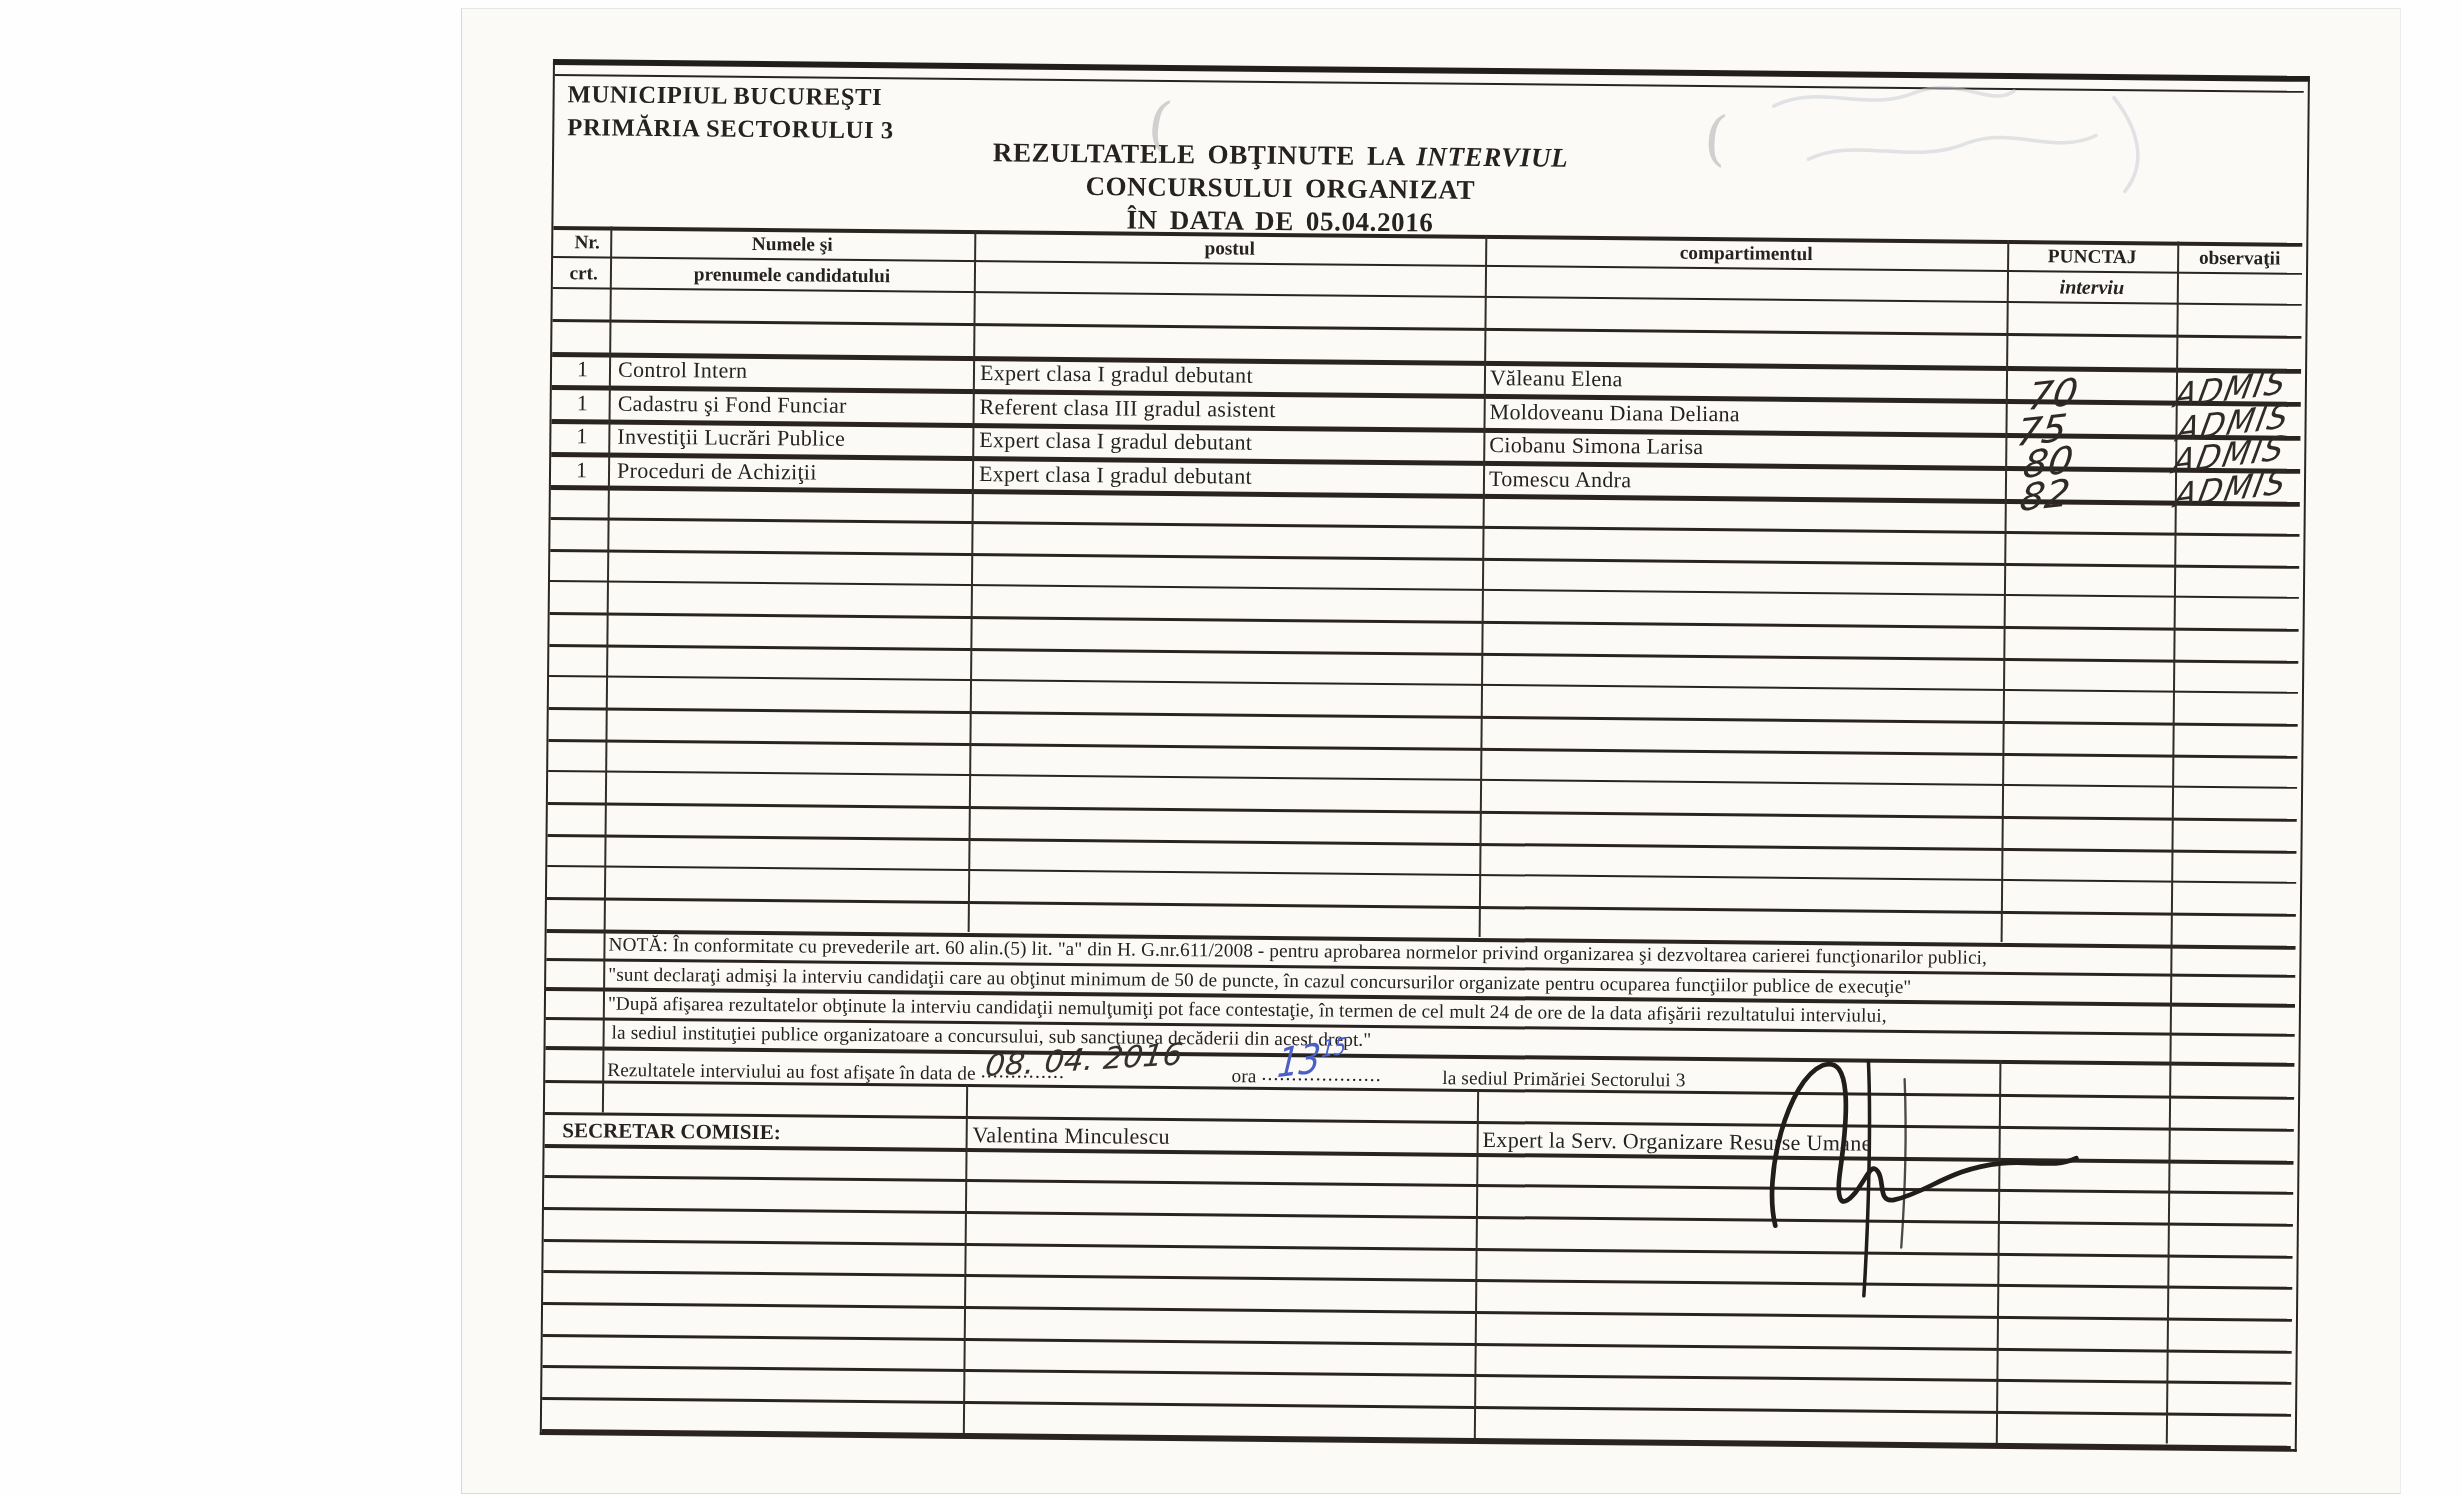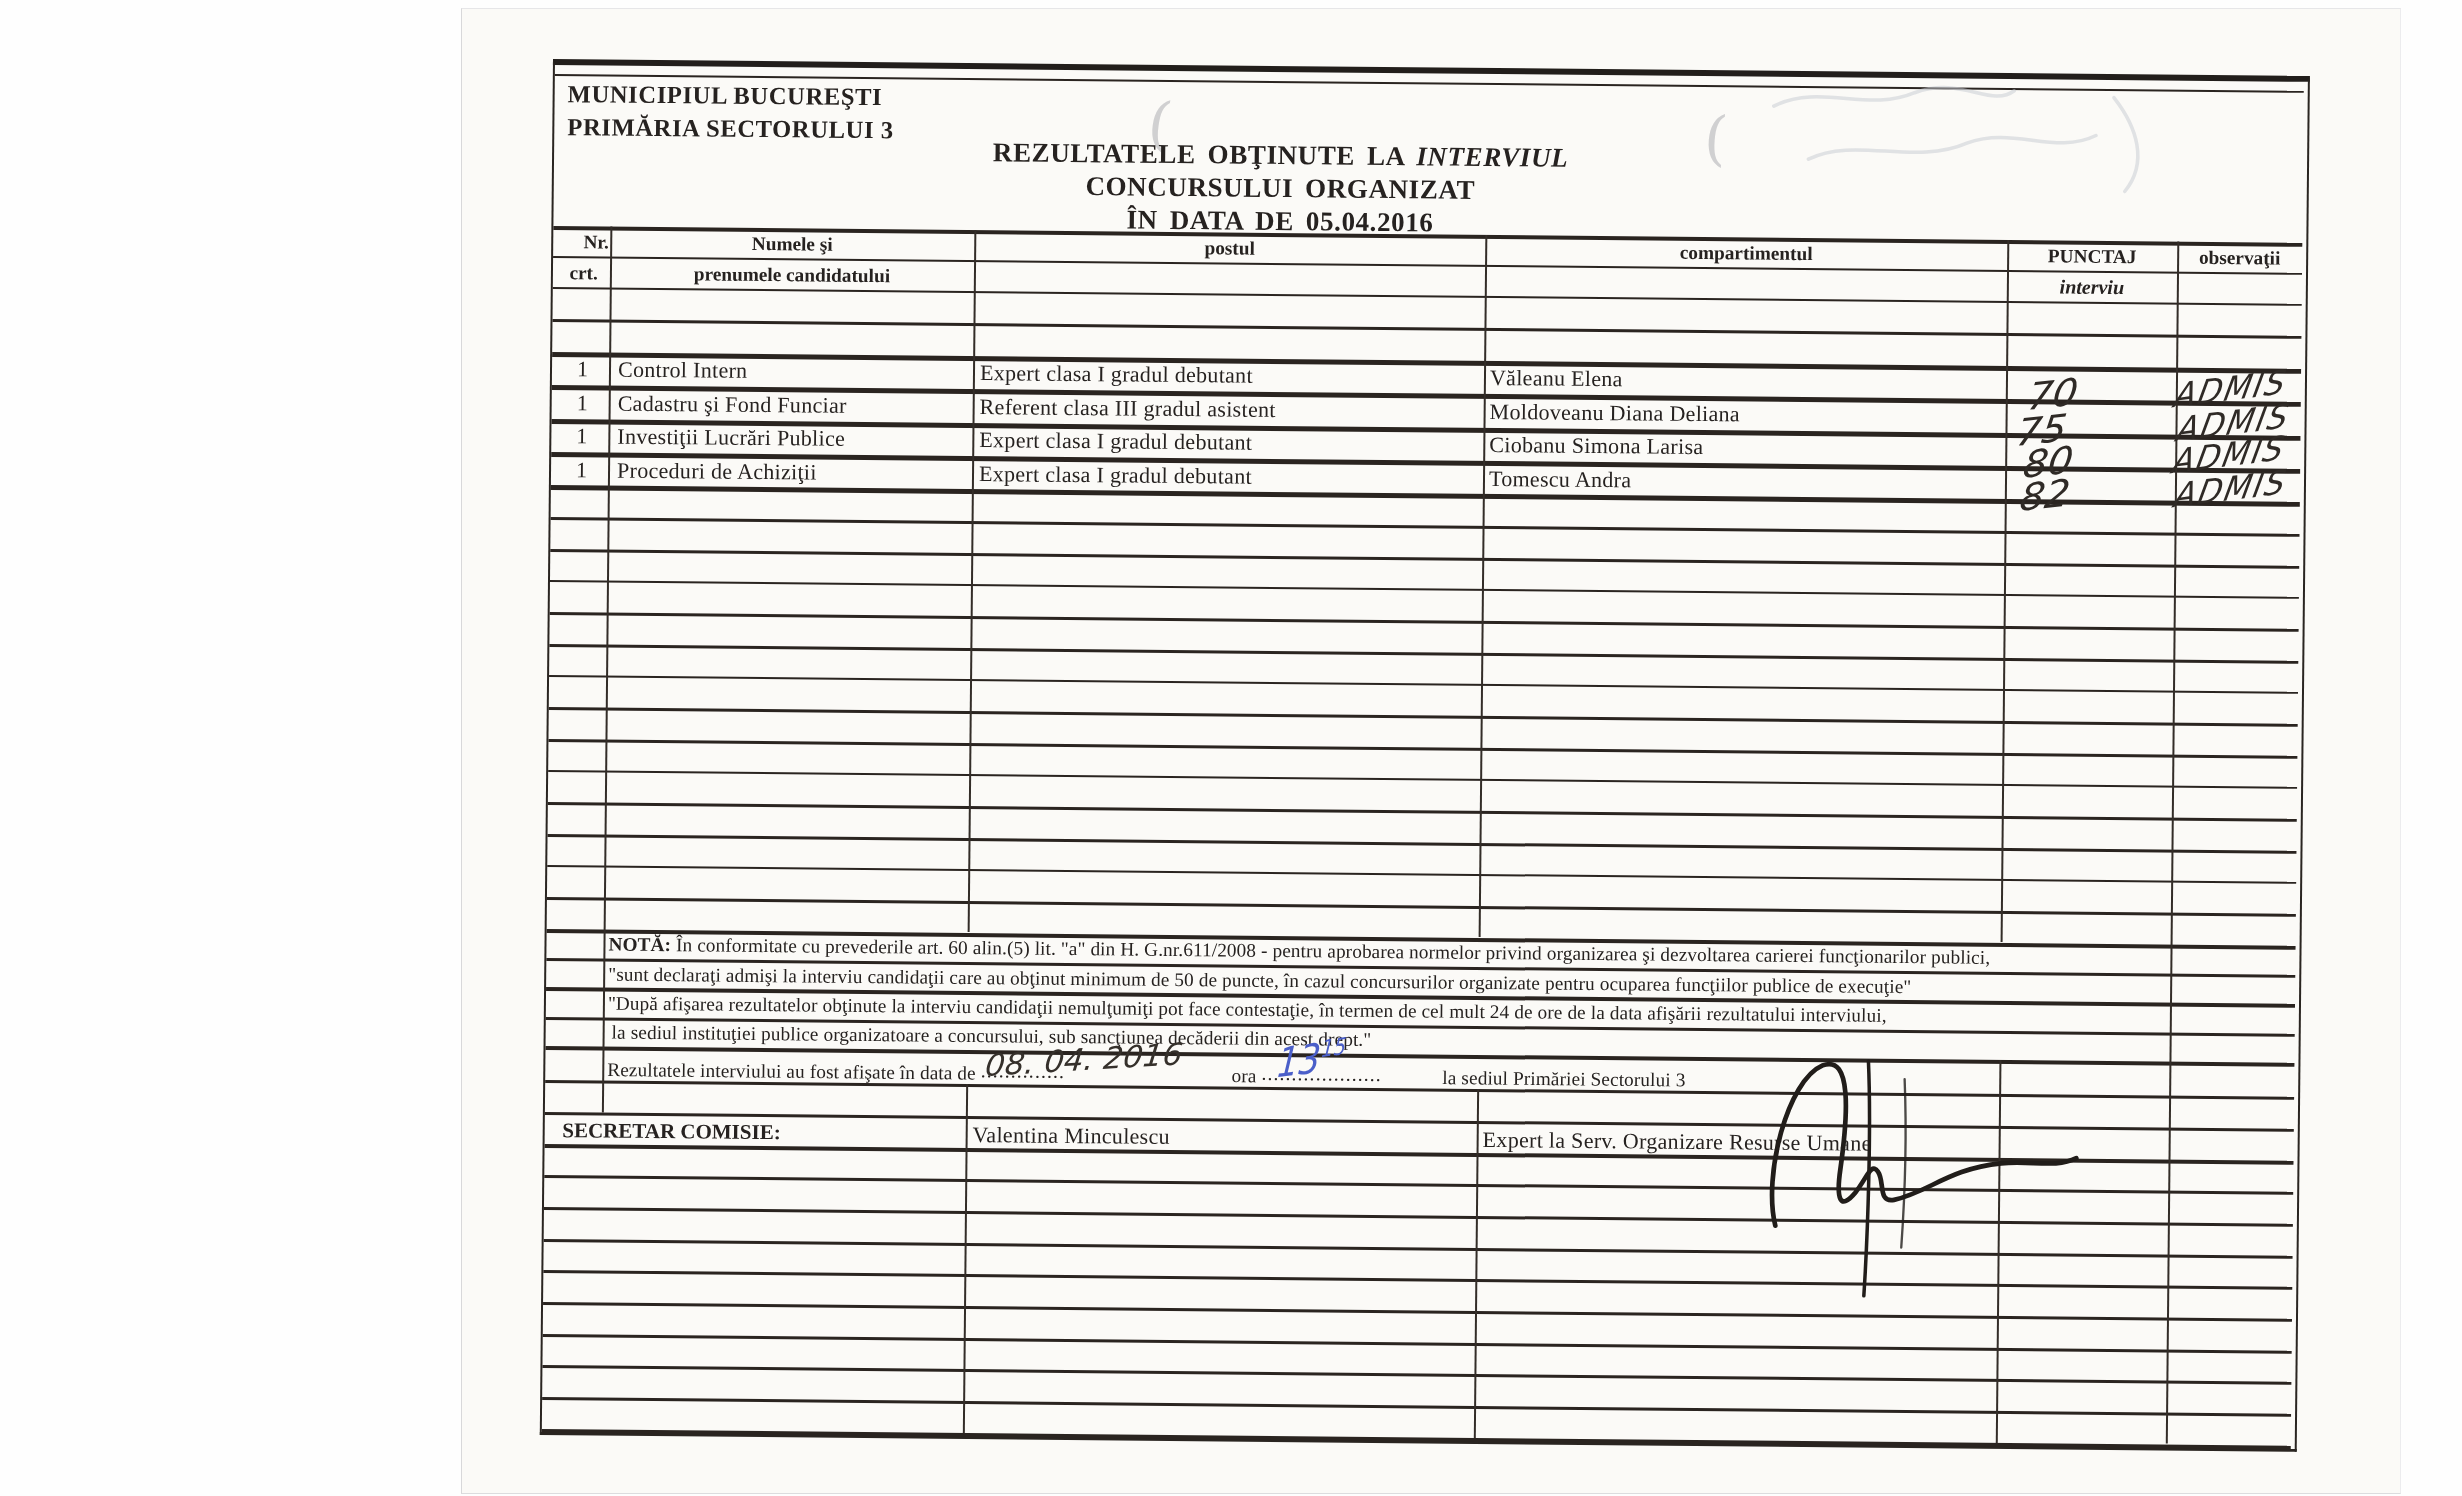--- a/index.html
+++ b/index.html
@@ -8,21 +8,21 @@
   #paper{position:absolute;left:461px;top:8.2px;width:1938px;height:1484px;background:#fbfaf7;
          border-left:1.2px solid #d8d8da;border-top:1.2px solid #e6e6e8;border-bottom:1.2px solid #dcdcde;border-right:1.2px solid #ececee;}
   
   #doc{position:absolute;left:553px;top:59px;width:1753px;height:1367px;
        transform:rotate(0.55deg);transform-origin:0 0;
        border-left:2.3px solid #2a2521;border-right:2.3px solid #2a2521;
        border-top:6.4px solid #221e1b;border-bottom:3.5px solid #2a2521;background:transparent;}
   .hline{position:absolute;left:0;width:1749px;background:#2a2420;}
   .vline{position:absolute;width:2.3px;background:#332d28;}
   .t{position:absolute;white-space:nowrap;}
-  .bold{font-weight:bold;}
+  .bold{font-weight:normal;}
   .it{font-style:italic;}
   .ctr{text-align:center;}
   .org{font-size:24.6px;font-weight:bold;letter-spacing:0.6px;}
   .title{font-size:27px;font-weight:bold;letter-spacing:0.6px;word-spacing:4.7px;}
   .hdr{font-size:19.3px;font-weight:bold;}
   .body-txt{font-size:22px;letter-spacing:0.3px;}
   .nota-txt{font-size:19.3px;letter-spacing:0.1px;}
   .hw{font-family:"DejaVu Sans",sans-serif;font-style:italic;color:#2f2a26;}
   .hw-score{font-size:38px;transform:skewX(-14deg) rotate(-7deg);}
   .hw-admis{font-size:30.5px;letter-spacing:1.8px;transform:skewX(-18deg) rotate(-8deg) scaleY(1.12);}
@@ -106,21 +106,21 @@
         <div class="vline" style="left: 57px; top: 161px; height: 886px;"></div>
         <div class="vline" style="left: 421px; top: 161px; height: 702px;"></div>
         <div class="vline" style="left: 421px; top: 1015px; height: 349px;"></div>
         <div class="vline" style="left: 932px; top: 161px; height: 702px;"></div>
         <div class="vline" style="left: 932px; top: 1015px; height: 349px;"></div>
         <div class="vline" style="left: 1454px; top: 161px; height: 702px;"></div>
         <div class="vline" style="left: 1454px; top: 981px; height: 383px;"></div>
         <div class="vline" style="left: 1624px; top: 161px; height: 1202px;"></div>
       </div>
 
-    <div class="t hdr ctr" style="left:17px;top:166px;width:52px;font-family:Liberation Serif, serif;">Nr.</div>
+    <div class="t hdr ctr" style="left:8px;top:166px;width:52px;font-family:Liberation Serif, serif;">Nr.</div>
     <div class="t hdr ctr" style="left:57px;top:166px;width:364px;">Numele şi</div>
     <div class="t hdr ctr" style="left:421px;top:166px;width:511px;">postul</div>
     <div class="t hdr ctr" style="left:932px;top:166px;width:522px;">compartimentul</div>
     <div class="t hdr ctr" style="left:1454px;top:166px;width:170px;">PUNCTAJ</div>
     <div class="t hdr ctr" style="left:1624px;top:166px;width:125px;">observaţii</div>
 
     <div class="t hdr ctr" style="left:4.7px;top:197px;width:52px;">crt.</div>
     <div class="t hdr ctr" style="left:57px;top:197px;width:364px;">prenumele candidatului</div>
     <div class="t hdr ctr it" style="left:1454px;top:196px;width:170px;font-size:20px;font-weight:bold;">interviu</div>
 

